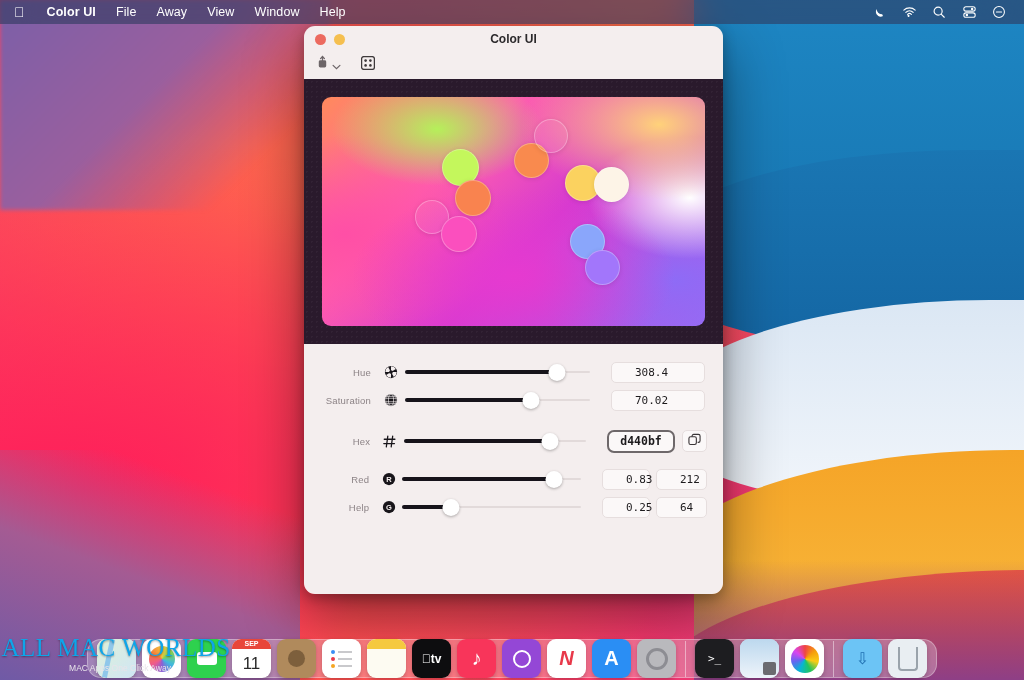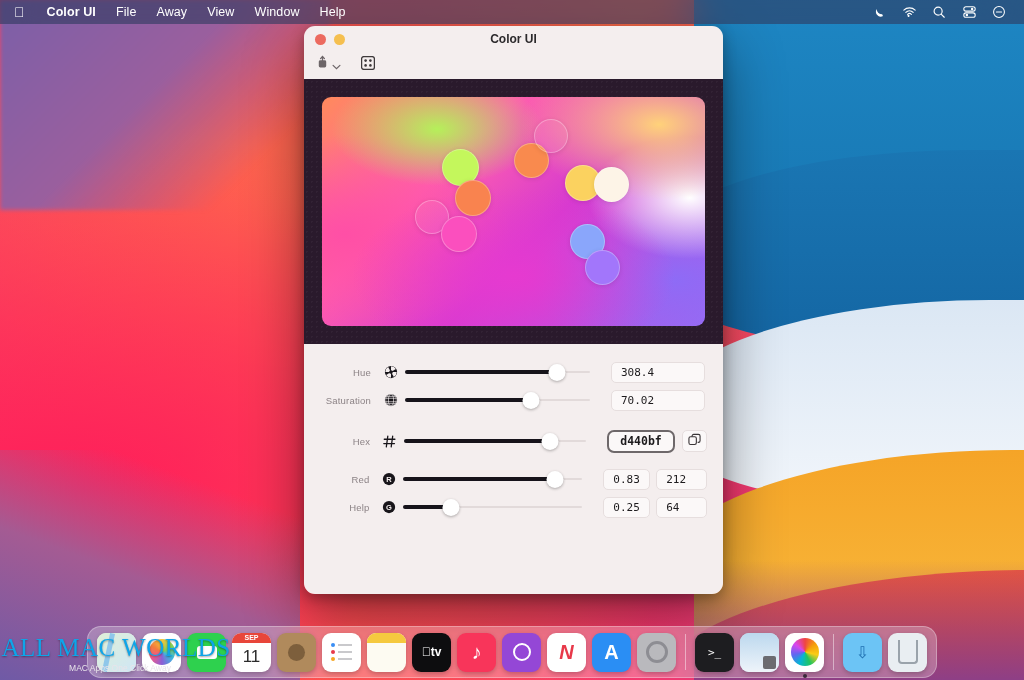--- a/index.html
+++ b/index.html
@@ -98,37 +98,37 @@
   .r-icon { width:22px; display:flex; align-items:center; justify-content:center;
     color:#211f21; }
   .slider { position:relative; width:185px; height:20px; margin-left:3px;
     display:flex; align-items:center; }
   .trk { position:absolute; left:0; right:0; height:2.5px; border-radius:2px; background:#e2dada; }
   .trk-fill { position:absolute; left:0; height:3.5px; border-radius:2px; background:#16131a; }
   .thumb { position:absolute; width:17px; height:17px; border-radius:50%;
     background:#fff; box-shadow:0 1px 3px rgba(0,0,0,.3); transform:translateX(-50%); }
   .field { height:21px; background:#fbf8f8; border:1px solid #e6dede; border-radius:5px;
     font-family:"DejaVu Sans Mono", monospace; font-size:11px; color:#1d1b1d;
-    display:flex; align-items:center; padding-left:9px; margin-left:21px; }
+    display:flex; align-items:center; padding-left:23px; margin-left:21px; }
   .f-wide { width:94px; }
   .f-num { width:48px; }
   .f-num2 { width:52px; margin-left:6px; }
   .hexfield { height:23px; width:70px; margin-left:21px; background:#fbf8f8;
     border:2px solid #6e686a; border-radius:7px;
     font-family:"DejaVu Sans Mono", monospace; font-size:11.5px; font-weight:bold;
     color:#1d1b1d; display:flex; align-items:center; justify-content:center; }
   .copybtn { width:25px; height:22px; margin-left:7px; background:#fbf8f8;
     border:1px solid #e6dede; border-radius:5px;
     display:flex; align-items:center; justify-content:center; color:#3a3537; }
   .spacer-sm { height:10px; }
   .spacer-md { height:13px; }
 
   
   #dock { position:absolute; left:50%; transform:translateX(-50%); bottom:2px;
-    height:52px; display:flex; align-items:center; gap:6px; padding:16px 9px;
+    height:39px; display:flex; align-items:center; gap:6px; padding:16px 9px;
     background:rgba(255,255,255,.26); backdrop-filter:blur(22px);
     border:1px solid rgba(255,255,255,.3); border-radius:14px; z-index:35; }
   .dock-app { position:relative; width:39px; height:39px; border-radius:9px;
     overflow:hidden; box-shadow:0 2px 5px rgba(0,0,0,.22);
     display:flex; align-items:center; justify-content:center;
     font-size:19px; color:#fff; }
   .dot { position:absolute; bottom:-6px; left:50%; transform:translateX(-50%);
     width:4px; height:4px; border-radius:50%; background:#3a2a3a; }
   .dock-sep { width:1px; height:36px; background:rgba(255,255,255,.45); margin:0 3px; }
 

